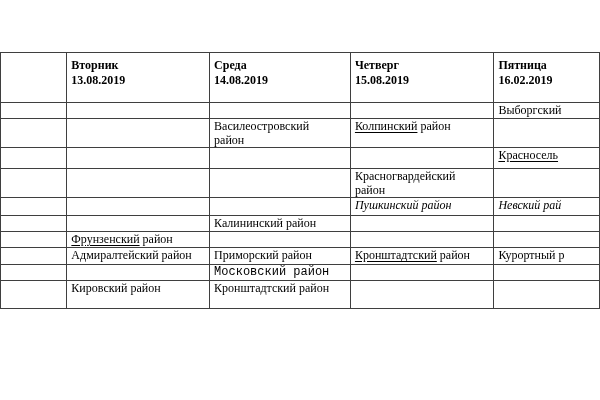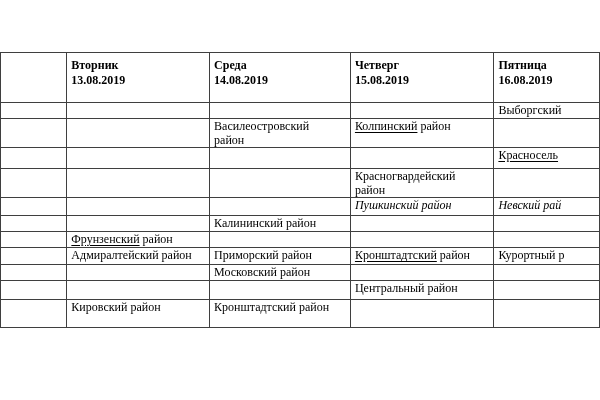--- a/index.html
+++ b/index.html
@@ -79,21 +79,21 @@
             <th>
               <span class="hdr-line">Среда</span>
               <span class="hdr-line">14.08.2019</span>
             </th>
             <th>
               <span class="hdr-line">Четверг</span>
               <span class="hdr-line">15.08.2019</span>
             </th>
             <th>
               <span class="hdr-line">Пятница</span>
-              <span class="hdr-line">16.08.2019</span>
+              <span class="hdr-line">16.02.2019</span>
             </th>
           </tr>
       </thead>
       <tbody>
           <tr style="height: 16px;">
             <td></td>
             <td></td>
             <td></td>
             <td></td>
             <td><span>Выборгский</span></td>
@@ -140,32 +140,25 @@
             <td></td>
             <td></td>
           </tr>
           <tr style="height: 17px;">
             <td></td>
             <td><span>Адмиралтейский район</span></td>
             <td><span>Приморский район</span></td>
             <td><span class="sp">Кронштадтский</span><span> район</span></td>
             <td><span>Курортный р</span></td>
           </tr>
-          <tr style="height: 14px;">
+          <tr style="height: 14px; font-family: Liberation Mono, monospace;">
             <td></td>
             <td></td>
             <td><span>Московский район</span></td>
             <td></td>
-            <td></td>
-          </tr>
-          <tr style="height: 19px;">
-            <td></td>
-            <td></td>
-            <td></td>
-            <td><span>Центральный район</span></td>
             <td></td>
           </tr>
           <tr style="height: 28px;">
             <td></td>
             <td><span>Кировский район</span></td>
             <td><span>Кронштадтский район</span></td>
             <td></td>
             <td></td>
           </tr>
         </tbody>

